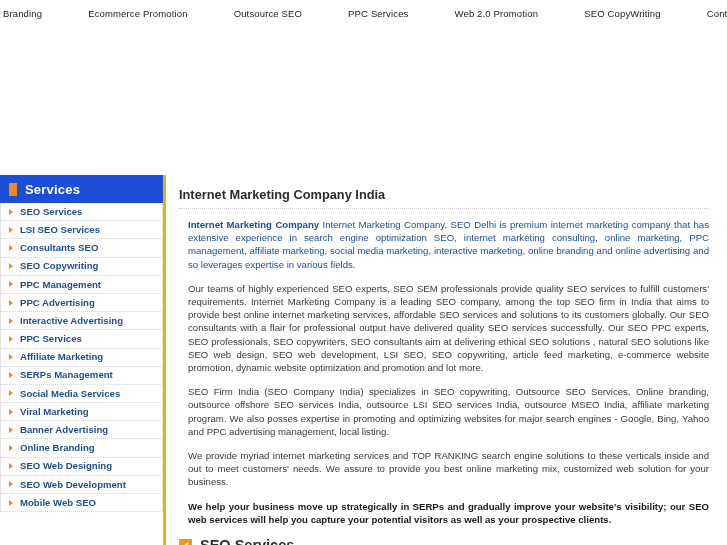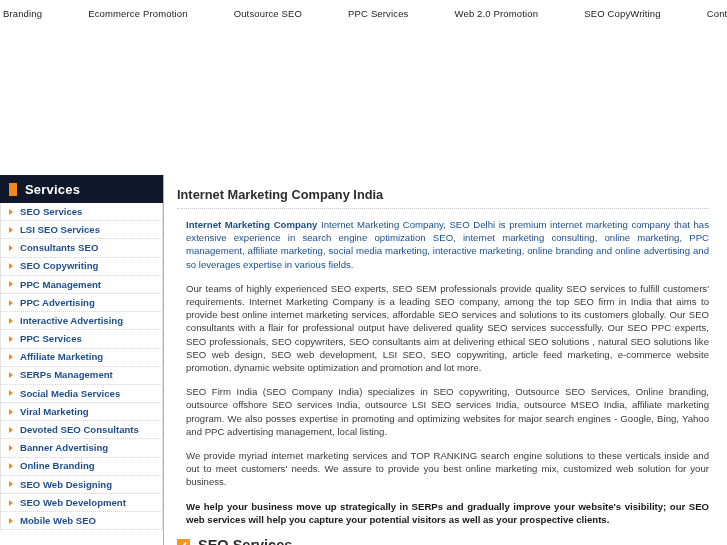--- a/index.html
+++ b/index.html
@@ -52,21 +52,21 @@
   }
 
   
   .sidebar {
     width: 163px;
     background: #ffffff;
     position: relative;
   }
   .sidebar-header {
     height: 28px;
-    background: #0f172a;
+    background: #1d4ed8;
     display: flex;
     align-items: center;
     padding-left: 9px;
   }
   .sidebar-header .hdr-tick {
     width: 8px;
     height: 13px;
     background: #f08a1c;
     margin-right: 8px;
     flex: 0 0 auto;
@@ -102,21 +102,21 @@
     border-bottom: 3px solid transparent;
     border-left: 4px solid #f08a1c;
     margin-right: 7px;
     flex: 0 0 auto;
   }
   .sidebar-list li .lbl { line-height: 1; }
 
   
   .main {
     flex: 1;
-    border-left: 1px solid #eab308;
+    border-left: 3px solid #eab308;
     padding: 8px 18px 0 13px;
     position: relative;
     overflow: hidden;
   }
   .main-title {
     font-size: 12.8px;
     font-weight: bold;
     color: #2d2d2d;
     margin: 4px 0 6px 0;
   }
@@ -234,24 +234,20 @@
         <li>
             <span class="arrow"></span>
             <span class="lbl">Social Media Services</span>
           </li>
         <li>
             <span class="arrow"></span>
             <span class="lbl">Viral Marketing</span>
           </li>
         <li>
             <span class="arrow"></span>
-            <span class="lbl">Devoted SEO Consultants</span>
-          </li>
-        <li>
-            <span class="arrow"></span>
             <span class="lbl">Banner Advertising</span>
           </li>
         <li>
             <span class="arrow"></span>
             <span class="lbl">Online Branding</span>
           </li>
         <li>
             <span class="arrow"></span>
             <span class="lbl">SEO Web Designing</span>
           </li>

